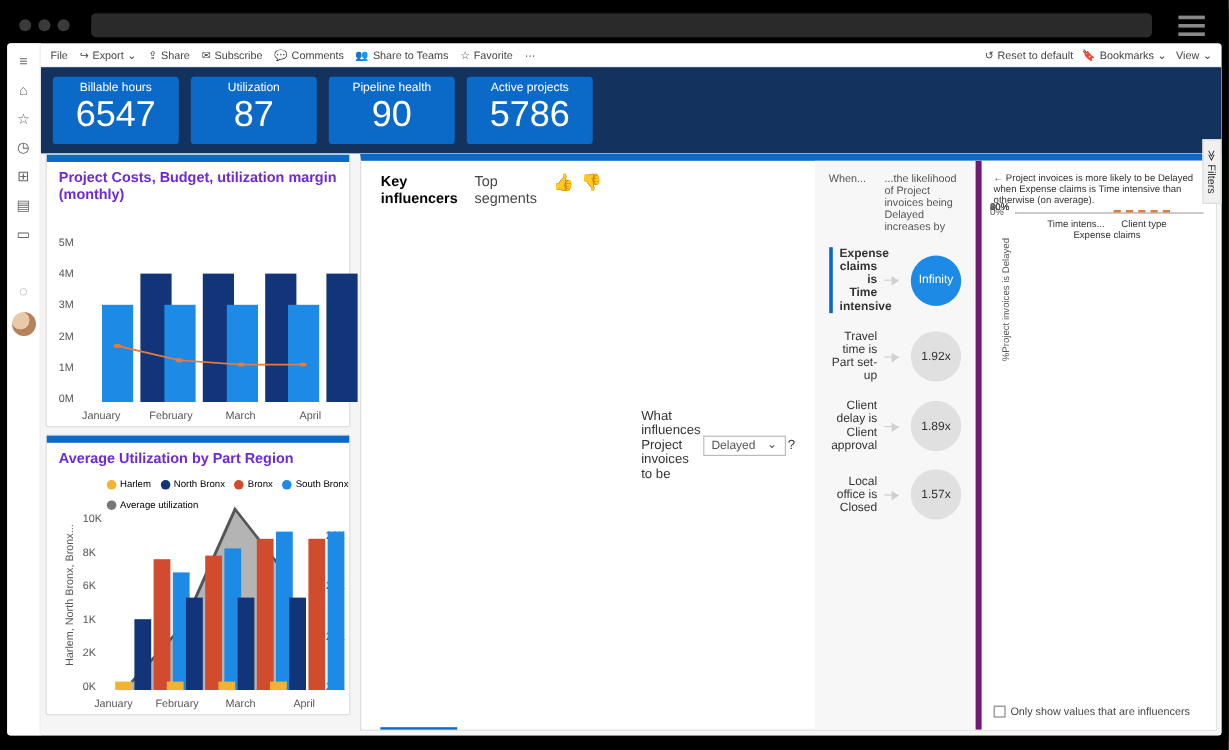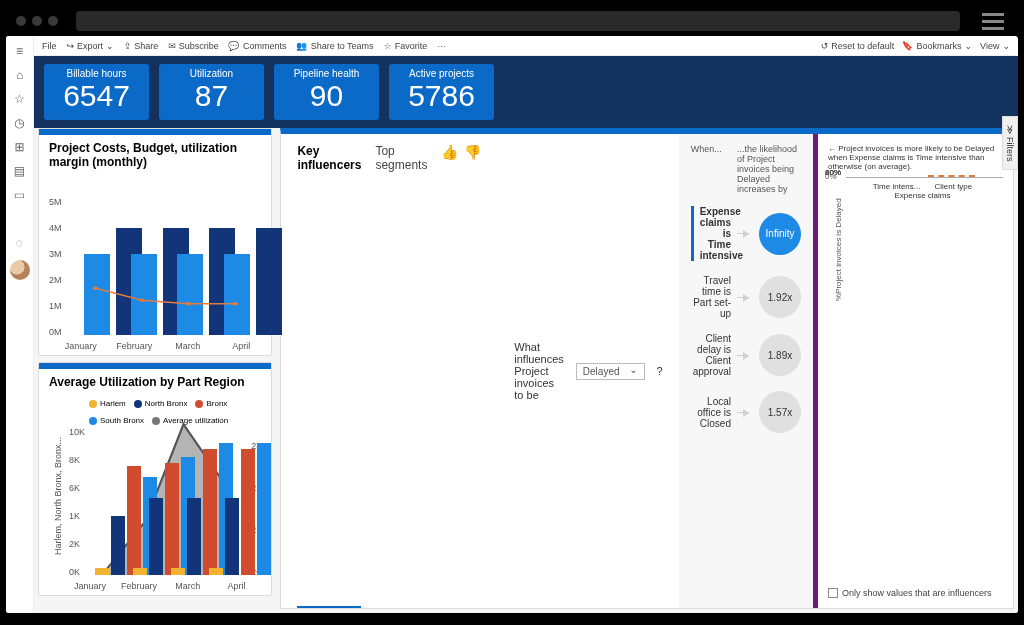--- a/index.html
+++ b/index.html
@@ -22,21 +22,21 @@
   .toolbar span { display: inline-flex; align-items: center; gap: 3px; }
 
   .kpi-row { background: #13335e; padding: 8px 10px; display: flex; gap: 10px; }
   .kpi { background: #0b69c7; color: #fff; border-radius: 3px; padding: 4px 14px 8px; text-align: center; min-width: 105px; }
   .kpi-label { font-size: 10px; font-weight: 400; }
   .kpi-value { font-size: 30px; font-weight: 400; line-height: 1.1; }
 
   .body { flex: 1; display: flex; gap: 8px; padding: 0 4px 4px; background: #f5f5f5; overflow: hidden; }
   .col-left { width: 445px; display: flex; flex-direction: column; gap: 6px; }
   .card { background: #fff; border: 1px solid #ddd; border-radius: 2px; }
-  .card-head { border-top: 6px solid #0b69c7; padding: 6px 10px; font-size: 12px; font-weight: 600; color: #000000; }
+  .card-head { border-top: 6px solid #0b69c7; padding: 6px 10px; font-size: 12px; font-weight: 600; color: #6d28d9; }
 
   .chart1 { height: 180px; position: relative; padding: 0 12px 8px 34px; }
   .chart2 { height: 200px; position: relative; padding: 0 20px 8px 40px; }
   .axis-tick { position: absolute; font-size: 9px; color: #555; }
   .ylabel { position: absolute; transform: rotate(-90deg); transform-origin: left top; font-size: 9px; color: #555; left: 14px; }
   .plot { position: absolute; left: 34px; right: 12px; top: 4px; bottom: 20px; }
   .plot2 { position: absolute; left: 50px; right: 30px; top: 26px; bottom: 20px; }
   .bargrp { position: absolute; bottom: 0; display: flex; align-items: flex-end; gap: 6px; }
   .bar { width: 26px; }
   .line-svg { position: absolute; left: 0; top: 0; width: 100%; height: 100%; }
@@ -44,21 +44,21 @@
   .legend { position: absolute; top: 4px; left: 50px; display: flex; gap: 8px; font-size: 8px; flex-wrap: wrap; }
   .legend-item { display: flex; align-items: center; gap: 3px; }
   .dot { width: 8px; height: 8px; border-radius: 50%; }
 
   .col-right { flex: 1; }
   .ki-card { background: #fff; border: 1px solid #ddd; border-top: 6px solid #0b69c7; height: 100%; display: flex; flex-direction: row; }
   .ki-tabs { display: flex; gap: 14px; padding: 10px 16px 0; font-size: 12px; color: #444; }
   .ki-tab { padding-bottom: 4px; border-bottom: 2px solid transparent; }
   .ki-tab.active { font-weight: 600; border-bottom: 2px solid #0b69c7; color: #000; }
   .thumbs { margin-left: auto; display: flex; gap: 6px; font-size: 14px; color: #555; }
-  .ki-q { padding: 8px 16px; font-size: 11px; color: #333; display: flex; align-items: center; gap: 12px; }
+  .ki-q { padding: 8px 16px; font-size: 11px; color: #333; display: flex; align-items: center; gap: 2px; }
   .ki-select { border: 1px solid #bbb; padding: 2px 24px 2px 6px; font-size: 10px; color: #555; position: relative; background: #fff; }
   .ki-select::after { content: "⌄"; position: absolute; right: 6px; top: 0; }
 
   .ki-body { flex: 1; display: flex; background: #f7f7f7; }
   .ki-left { flex: 1; padding: 10px 12px; }
   .ki-hdr { display: flex; font-size: 9px; color: #555; margin-bottom: 12px; }
   .ki-hdr .h1 { width: 42%; }
   .ki-hdr .h2 { flex: 1; }
   .ki-row { display: flex; align-items: center; font-size: 10px; color: #333; margin-bottom: 14px; text-align: right; }
   .ki-row .f { width: 42%; padding-right: 6px; }

